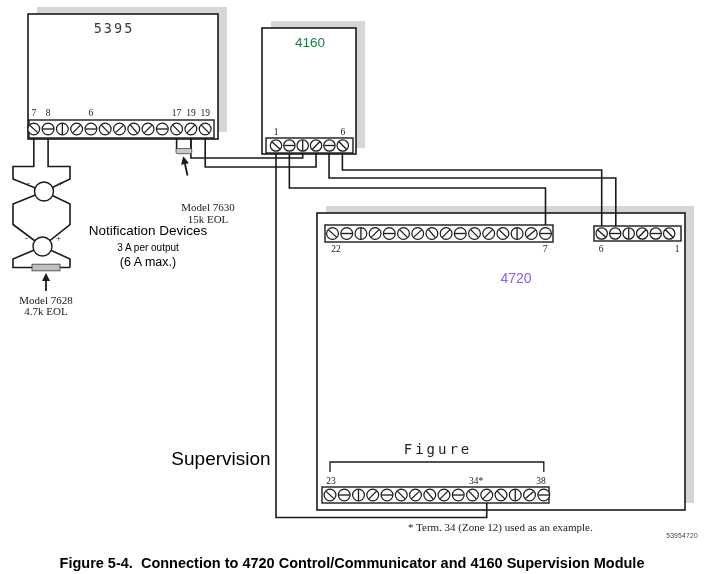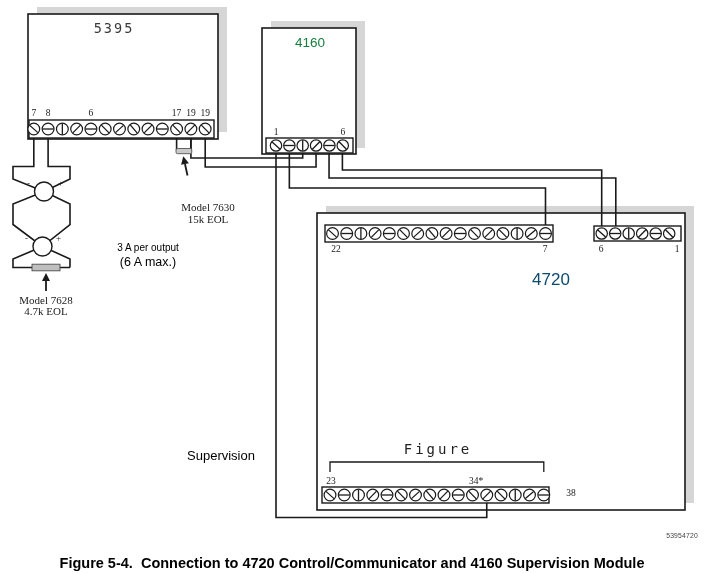--- a/index.html
+++ b/index.html
@@ -10,27 +10,27 @@
   .ctr{transform:translateX(-50%);text-align:center;}
   .panel-label-mono{font-family:"DejaVu Sans Mono",monospace;color:#3a3a3a;}
   .serif{font-family:"Liberation Serif",serif;color:#1a1a1a;}
   .tnum{position:absolute;z-index:2;font-family:"Liberation Serif",serif;font-size:9.5px;
         color:#1a1a1a;transform:translateX(-50%);white-space:pre;}
   #caption{left:0;top:555px;width:704px;text-align:center;font-weight:bold;font-size:14.5px;color:#000;}
   #footnote{left:408px;top:521px;font-size:11px;}
   #docnum{left:640px;top:532px;width:58px;text-align:right;font-size:6.8px;color:#444;letter-spacing:.2px;}
   #lbl5395{left:114px;top:20px;font-size:13.5px;letter-spacing:2px;text-align:center;}
   #lbl4160{left:310px;top:35px;font-size:13.5px;color:#15803d;}
-  #lbl4720{left:551px;top:270px;font-size:17px;color:#0c4a6e;}
+  #lbl4720{left:516px;top:270px;font-size:14px;color:#8b5cf6;}
   #zonesTitle{left:438px;top:441px;font-family:"DejaVu Sans Mono",monospace;
               font-size:14px;letter-spacing:3px;color:#222;}
   #notif1{left:148px;top:223px;font-size:13.5px;color:#000;}
   #notif2{left:148px;top:242px;font-size:10px;color:#000;}
   #notif3{left:148px;top:254.5px;font-size:12.5px;color:#000;}
-  #superv{left:221px;top:448px;font-size:13px;color:#000;}
+  #superv{left:221px;top:448px;font-size:19px;color:#000;}
   #eol7630{left:208px;top:182px;font-size:11px;line-height:11.5px;margin-top:20px;}
   #eol7628{left:46px;top:294.5px;font-size:11px;line-height:11.5px;}
 </style>
 </head>
 <body>
 
 <div id="stage">
   <svg id="diagram-svg" width="704" height="574">
       <rect x="37" y="7" width="190" height="125" fill="#d6d6d6"></rect>
       <rect x="271" y="21" width="94" height="127" fill="#d6d6d6"></rect>
@@ -180,39 +180,41 @@
       <polygon points="183.30056284535166,156.1825890886176 188.9087054556912,163.15028142267582 181.0912945443088,164.84971857732418" fill="#1a1a1a"></polygon>
       <polyline points="46,291 46,281" fill="none" stroke="#1a1a1a" stroke-width="1.8"></polyline>
       <polygon points="46,273 50,281 42,281" fill="#1a1a1a"></polygon>
     </svg>
 
   <div class="txt ctr panel-label-mono" id="lbl5395">5395</div>
   <div class="txt ctr" id="lbl4160">4160</div>
   <div class="txt ctr" id="lbl4720">4720</div>
   <div class="txt ctr" id="zonesTitle">Figure</div>
 
+  <div class="txt ctr" id="notif1">Notification Devices</div>
   <div class="txt ctr" id="notif2">3 A per output</div>
   <div class="txt ctr" id="notif3">(6 A max.)</div>
 
   <div class="txt ctr" id="superv">Supervision</div>
 
   <div class="txt ctr serif" id="eol7630"><span>Model 7630</span><br><span>15k EOL</span></div>
 
   <div class="txt ctr serif" id="eol7628"><span>Model 7628</span><br><span>4.7k EOL</span></div>
 
+  <div class="txt serif" id="footnote">* Term. 34 (Zone 12) used as an example.</div>
   <div class="txt" id="docnum">53954720</div>
   <div class="txt" id="caption">Figure 5-4.  Connection to 4720 Control/Communicator and 4160 Supervision Module</div>
 <div class="tnum" style="left: 33.8px; top: 107.5px;">7</div>
     <div class="tnum" style="left: 48.1px; top: 107.5px;">8</div>
     <div class="tnum" style="left: 90.9px; top: 107.5px;">6</div>
     <div class="tnum" style="left: 176.6px; top: 107.5px;">17</div>
     <div class="tnum" style="left: 190.9px; top: 107.5px;">19</div>
     <div class="tnum" style="left: 205.2px; top: 107.5px;">19</div>
     <div class="tnum" style="left: 276px; top: 127px;">1</div>
     <div class="tnum" style="left: 342.8px; top: 127px;">6</div>
     <div class="tnum" style="left: 336px; top: 243.5px;">22</div>
     <div class="tnum" style="left: 545px; top: 243.5px;">7</div>
     <div class="tnum" style="left: 601px; top: 243.5px;">6</div>
     <div class="tnum" style="left: 677px; top: 243.5px;">1</div>
     <div class="tnum" style="left: 331px; top: 476px;">23</div>
     <div class="tnum" style="left: 476px; top: 476px;">34*</div>
-    <div class="tnum" style="left: 541px; top: 488px; margin-left: 30px;">38</div>
+    <div class="tnum" style="left: 541px; top: 476px;">38</div>
   </div>
 
 </body></html>

